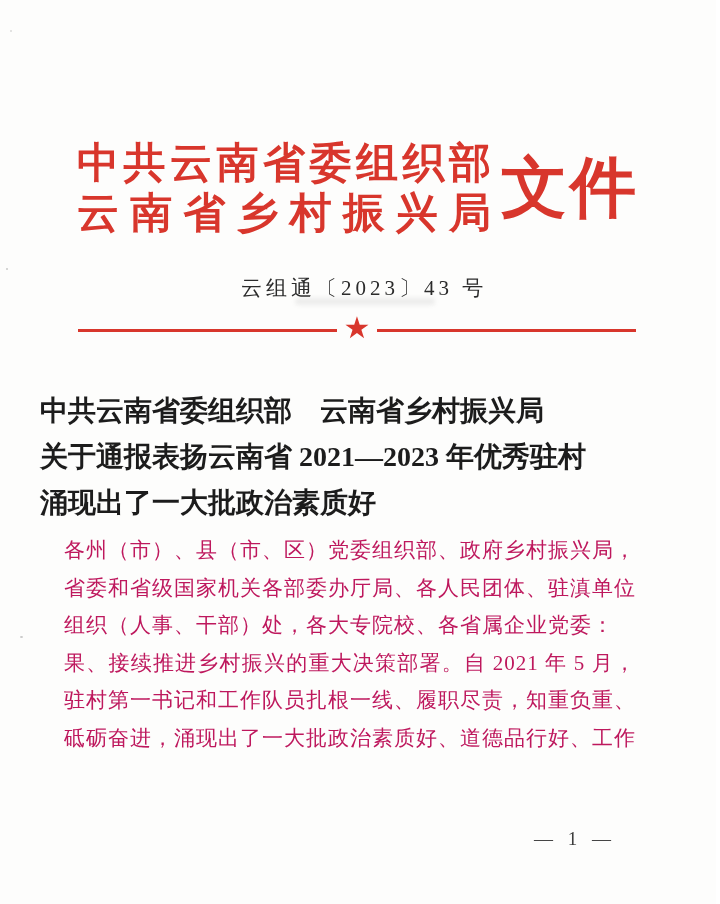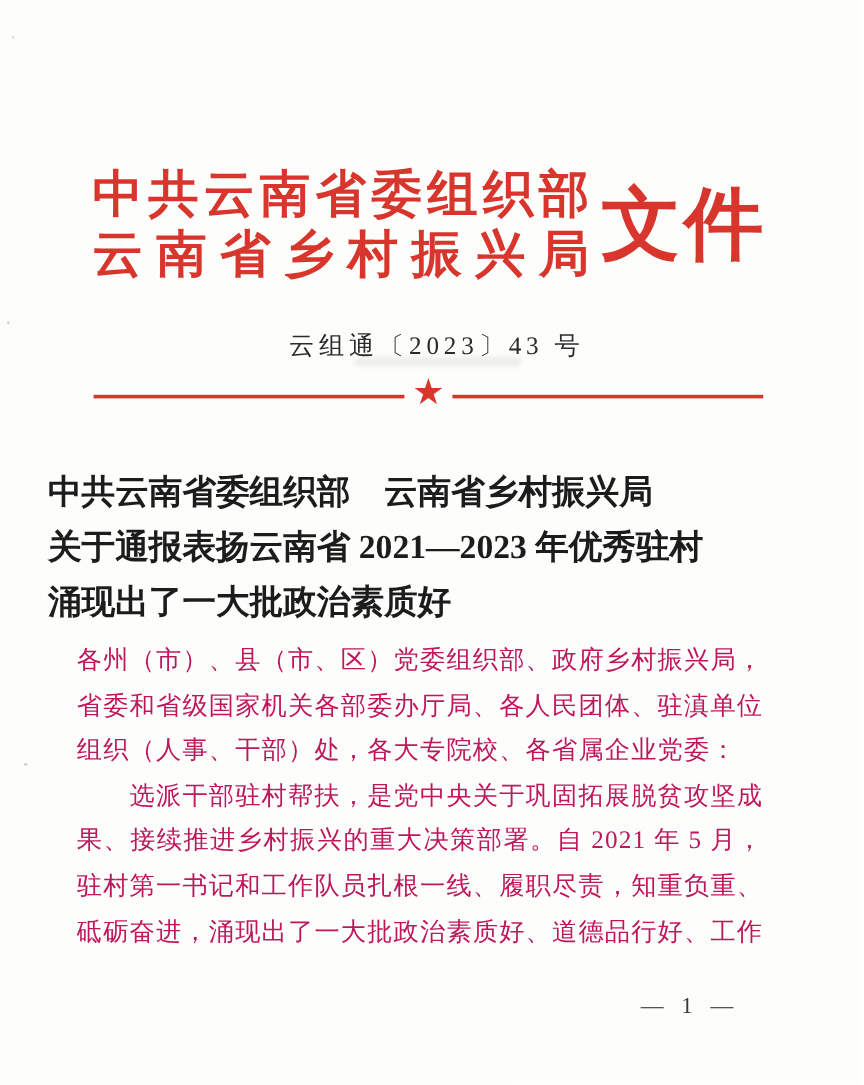--- a/index.html
+++ b/index.html
@@ -101,21 +101,20 @@
   <div class="title">
     <div>中共云南省委组织部　云南省乡村振兴局</div>
     <div>关于通报表扬云南省 2021—2023 年优秀驻村</div>
     <div>涌现出了一大批政治素质好</div>
   </div>
 
   <div class="body-text">
     <div class="bline">各州（市）、县（市、区）党委组织部、政府乡村振兴局，</div>
     <div class="bline">省委和省级国家机关各部委办厅局、各人民团体、驻滇单位</div>
     <div class="bline end">组织（人事、干部）处，各大专院校、各省属企业党委：</div>
-    <div class="bline indent">选派干部驻村帮扶，是党中央关于巩固拓展脱贫攻坚成</div>
     <div class="bline">果、接续推进乡村振兴的重大决策部署。自 2021 年 5 月，</div>
     <div class="bline">驻村第一书记和工作队员扎根一线、履职尽责，知重负重、</div>
     <div class="bline">砥砺奋进，涌现出了一大批政治素质好、道德品行好、工作</div>
   </div>
 
   <div class="page-number">— 1 —</div>
 
 </div>
 
 </body></html>

